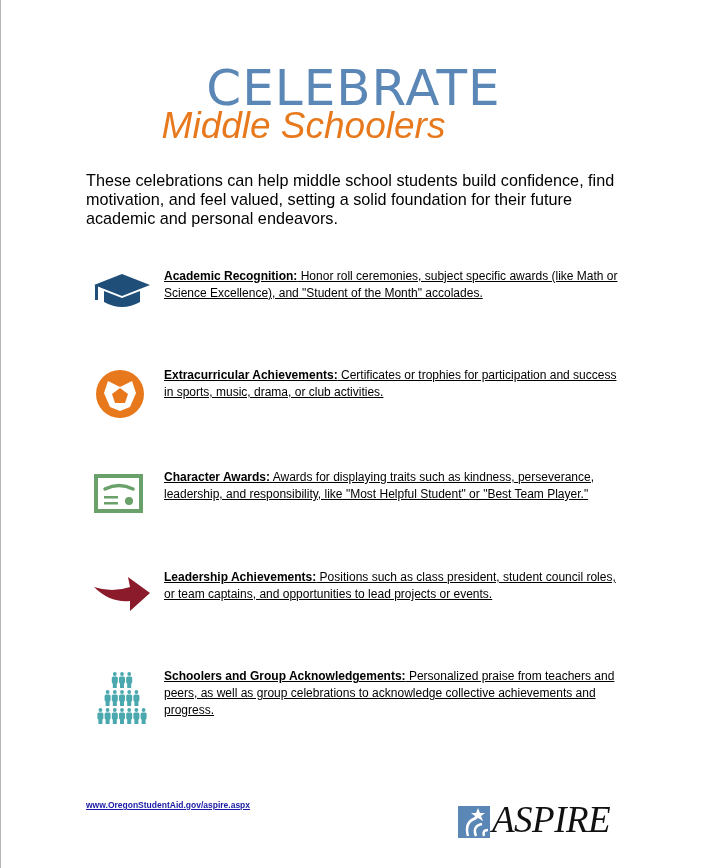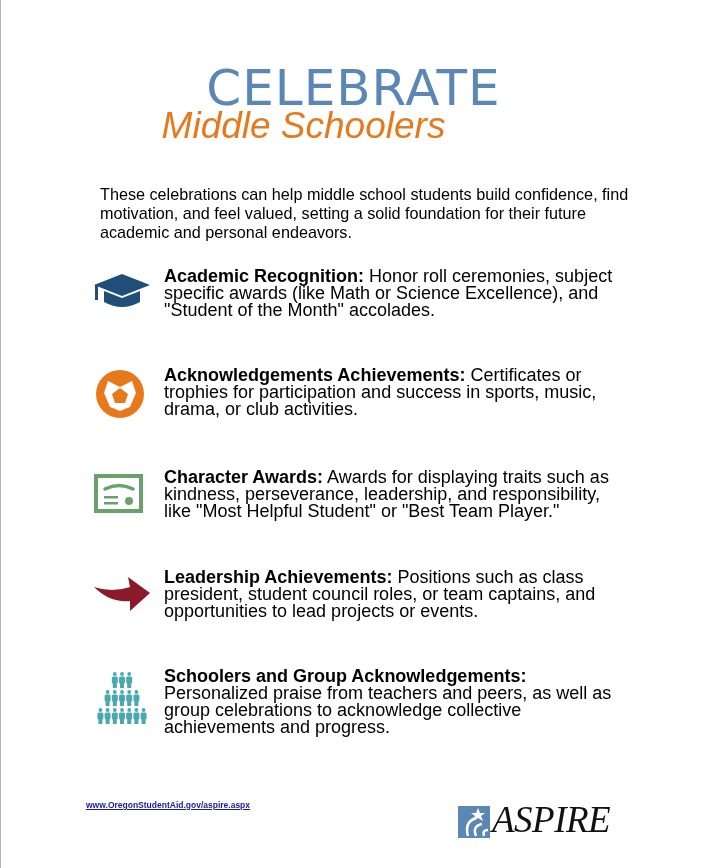--- a/index.html
+++ b/index.html
@@ -18,41 +18,41 @@
     position: absolute; left: 0; width: 607px; top: 104px; text-align: center;
     font-family: "Liberation Sans", sans-serif; font-style: italic; font-size: 37px; color: #e8781c;
     line-height: 44px;
   }
   .intro {
     position: absolute; left: 86px; top: 171px; width: 540px;
     font-size: 16.2px; line-height: 19px;
   }
   .item { position: absolute; left: 90px; width: 540px; }
   .item .icon { position: absolute; left: 0; top: 0; width: 64px; height: 60px; }
-  .item .text { position: absolute; left: 74px; top: 0; width: 462px; font-size: 18px; line-height: 17px; }
+  .item .text { position: absolute; left: 74px; top: 0; width: 462px; font-size: 12px; line-height: 17px; text-decoration: underline; }
   .item .text b { font-weight: bold; }
   .footer {
     position: absolute; left: 86px; top: 800px; width: 380px; font-size: 8.5px; line-height: 10.5px;
   }
   .footer a { color: #1a1aa6; text-decoration: underline; font-weight: bold; }
   .logo { position: absolute; left: 458px; top: 800px; width: 150px; height: 40px; }
   .logo .word {
     position: absolute; left: 34px; top: 0px; font-family: "Liberation Serif", serif; font-size: 37px;
     line-height: 40px; color: #111; letter-spacing: -0.5px; font-style: italic;
   }
 </style>
 </head>
 <body>
 
 <div class="left-edge"></div>
 
 <div class="title">CELEBRATE</div>
 <div class="subtitle">Middle Schoolers</div>
 
-<p class="intro" style="margin:14px;">These celebrations can help middle school students build confidence, find motivation, and feel valued, setting a solid foundation for their future academic and personal endeavors.</p>
+<p class="intro" style="margin:0;">These celebrations can help middle school students build confidence, find motivation, and feel valued, setting a solid foundation for their future academic and personal endeavors.</p>
 
 <div class="item" style="top:268px;">
   <div class="icon">
     <svg width="64" height="50" viewBox="0 0 64 50">
       <polygon points="32,6 60,17 32,28 4,17" fill="#1f4e79"></polygon>
       <path d="M14,23 L14,34 Q32,44 50,34 L50,23 L32,30 Z" fill="#1f4e79"></path>
       <rect x="5" y="17" width="3" height="15" fill="#1f4e79"></rect>
     </svg>
   </div>
   <div class="text">
@@ -62,21 +62,21 @@
 
 <div class="item" style="top:367px;">
   <div class="icon">
     <svg width="64" height="56" viewBox="0 0 64 56">
       <circle cx="30" cy="27" r="24" fill="#e8781c"></circle>
       <path d="M18,14 L30,20 L42,14 L46,26 L40,40 L30,44 L20,40 L14,26 Z" fill="#ffffff"></path>
       <polygon points="30,21 38,27 35,36 25,36 22,27" fill="#e8781c"></polygon>
     </svg>
   </div>
   <div class="text">
-    <b>Acknowledgements Achievements:</b><span> Certificates or trophies for participation and success in sports, music, drama, or club activities.</span>
+    <b>Extracurricular Achievements:</b><span> Certificates or trophies for participation and success in sports, music, drama, or club activities.</span>
   </div>
 </div>
 
 <div class="item" style="top:469px;">
   <div class="icon">
     <svg width="64" height="50" viewBox="0 0 64 50">
       <rect x="6" y="7" width="45" height="35" fill="none" stroke="#6aa06a" stroke-width="4"></rect>
       <path d="M15,20 Q29,13 43,20" fill="none" stroke="#6aa06a" stroke-width="3.5" stroke-linecap="round"></path>
       <rect x="14" y="27" width="14" height="2.5" fill="#6aa06a"></rect>
       <rect x="14" y="33" width="14" height="2.5" fill="#6aa06a"></rect>

